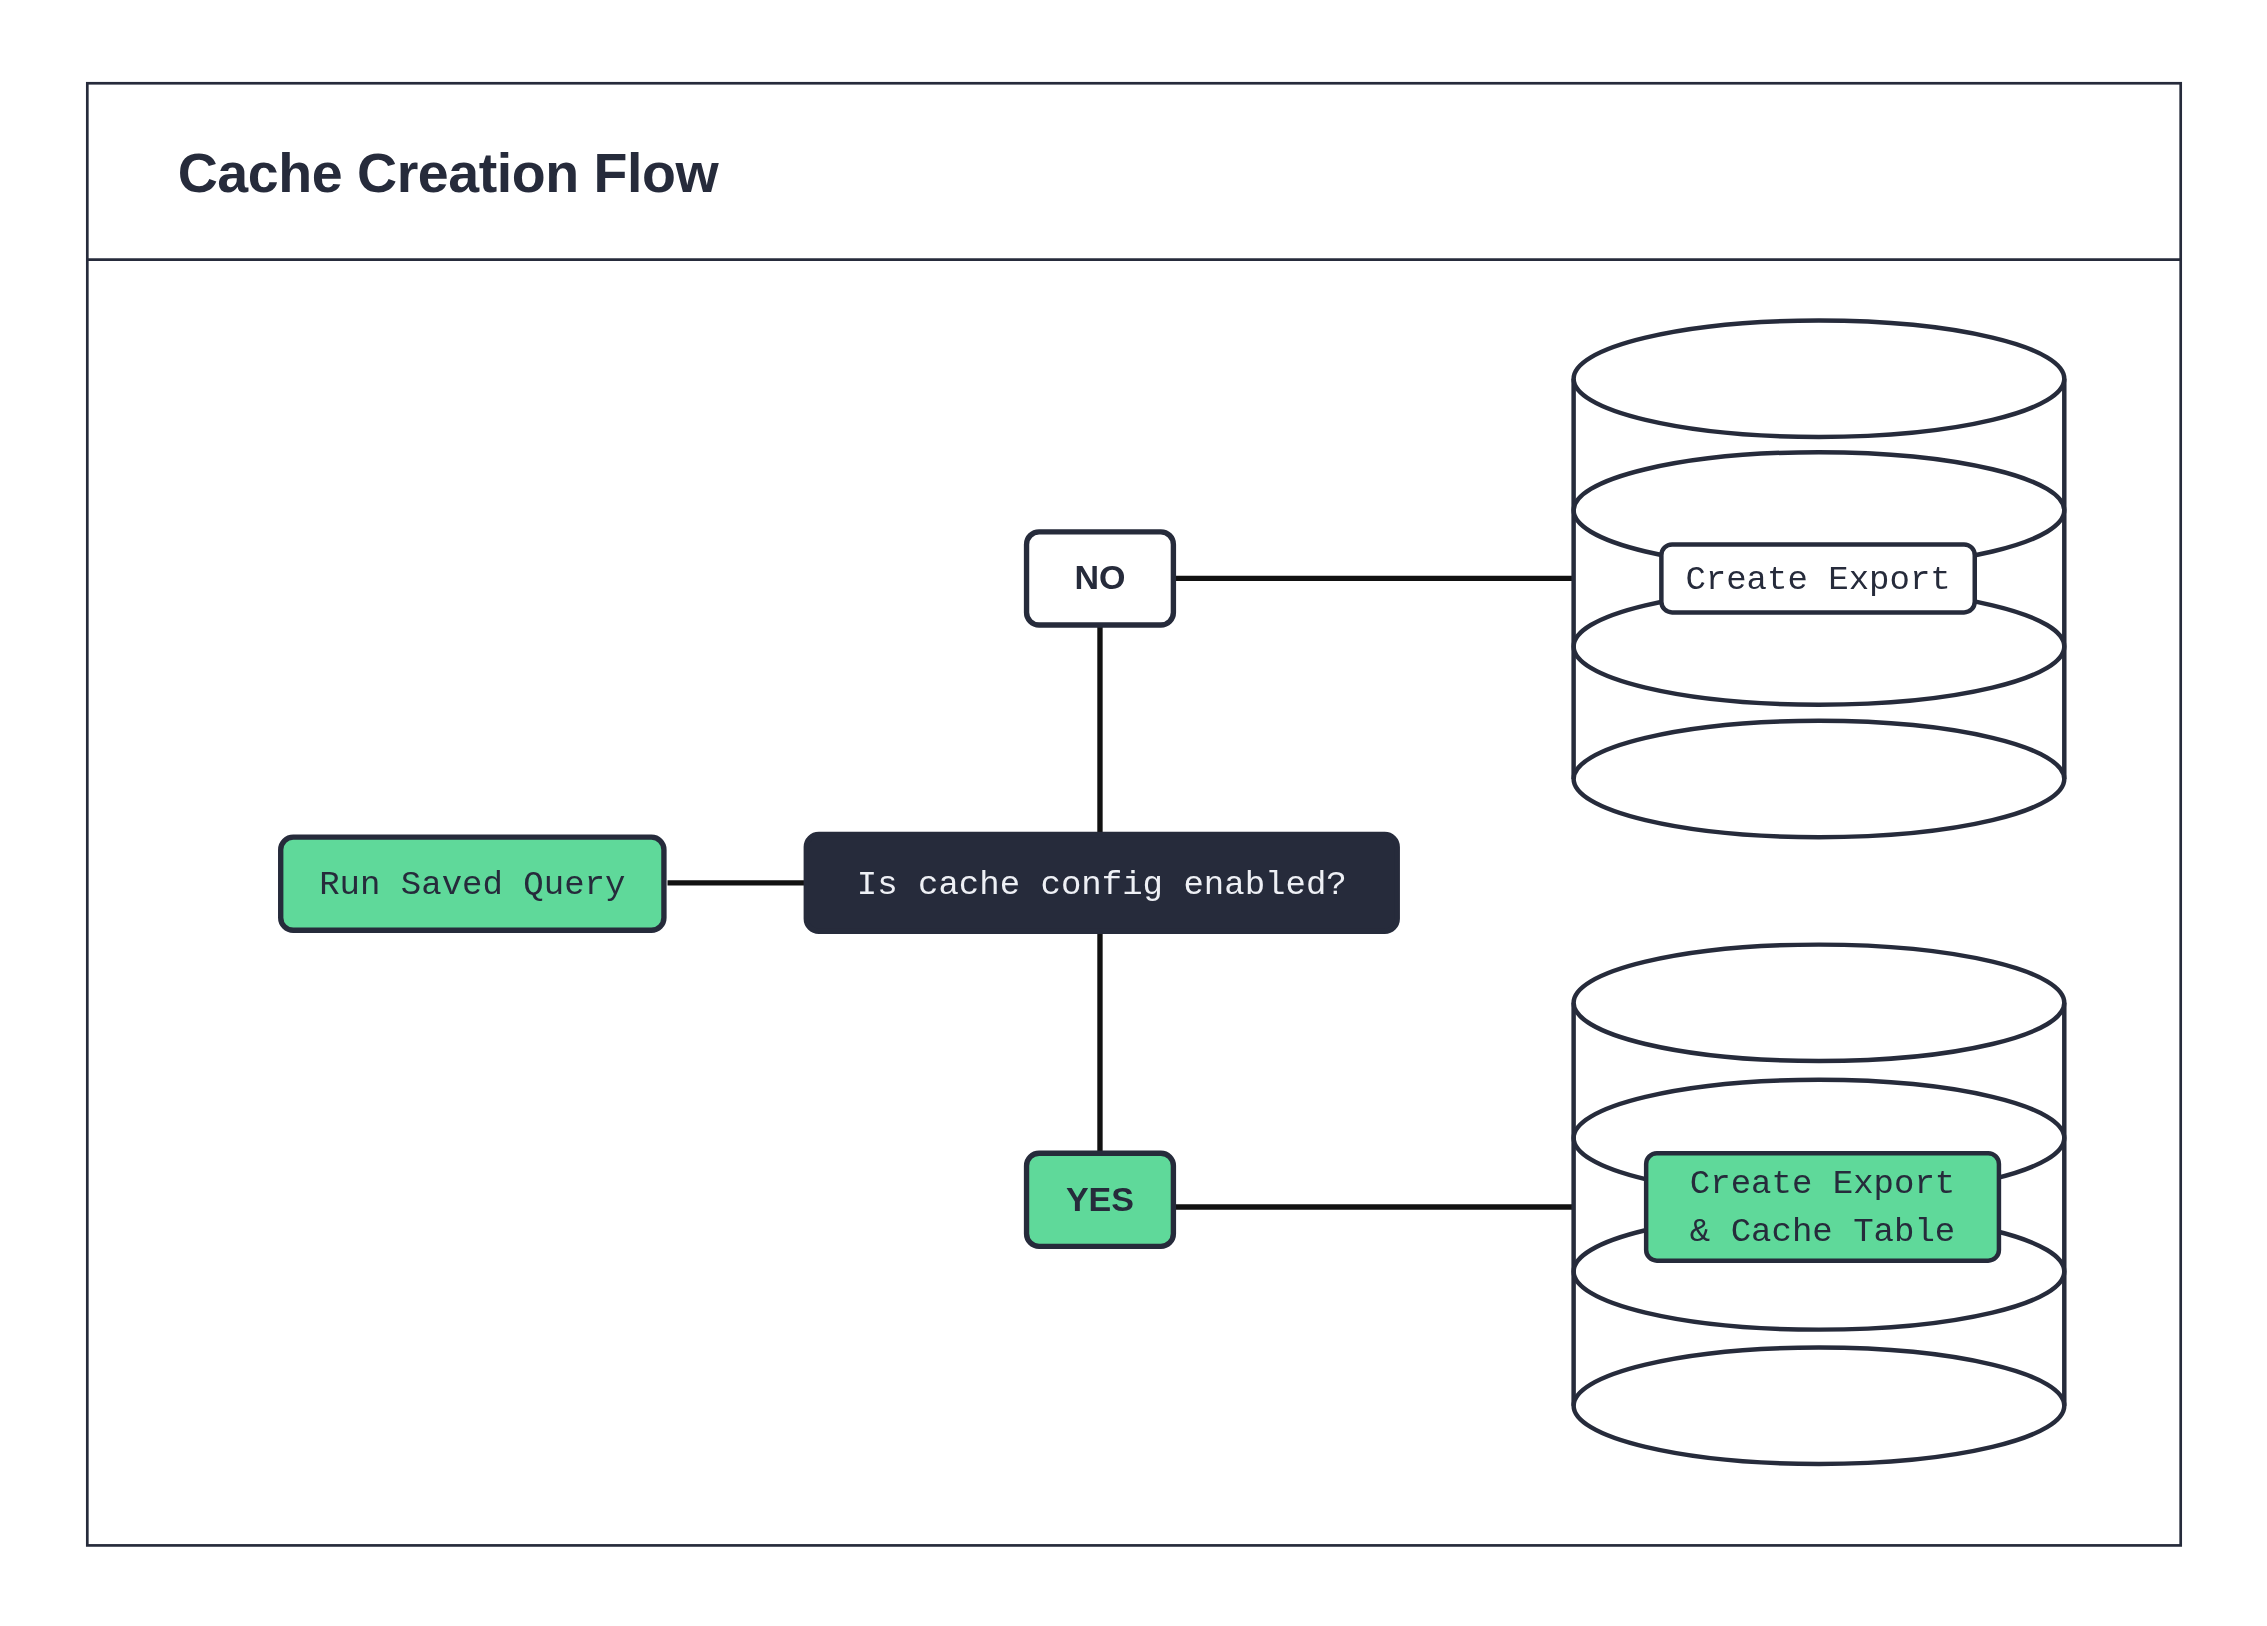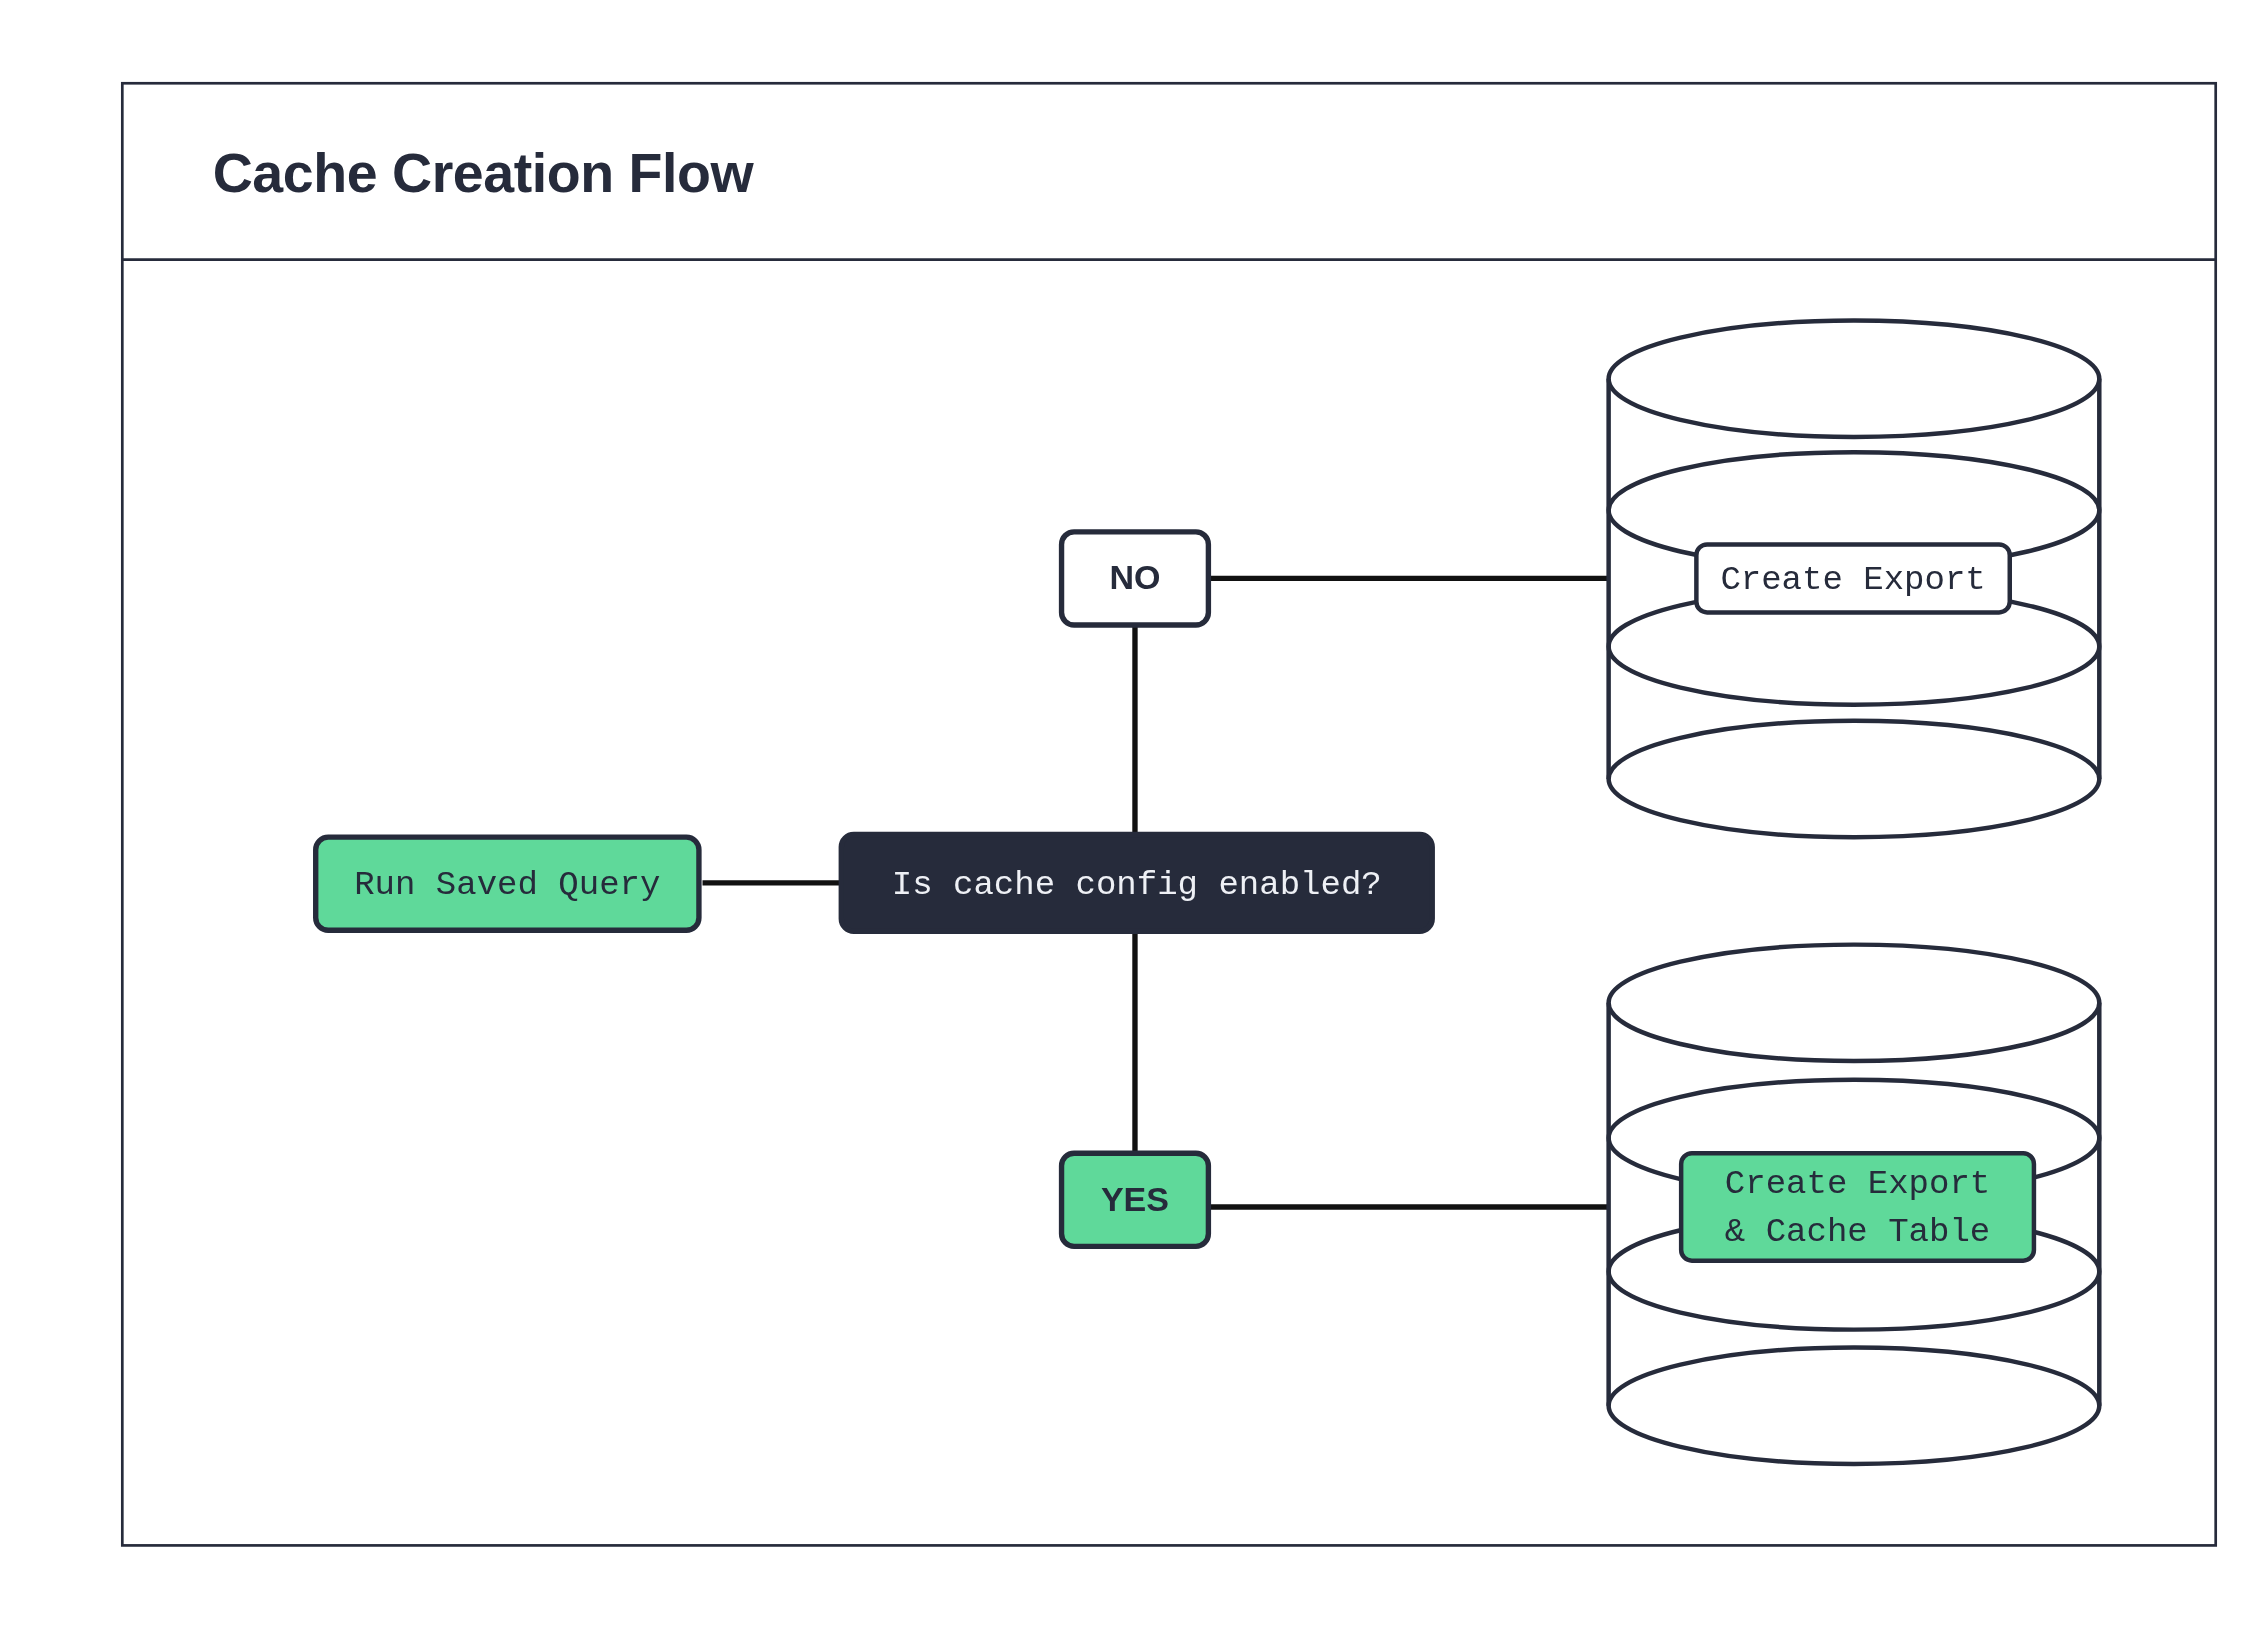--- a/index.html
+++ b/index.html
@@ -10,21 +10,20 @@
   body {
     width: 2268px;
     height: 1626px;
     font-family: "Liberation Sans", sans-serif;
     overflow: hidden;
   }
   #stage {
     position: relative;
     width: 2164px;
     height: 1626px;
-    margin-left: 35px;
   }
   #diagram-svg {
     position: absolute;
     top: 0;
     left: 0;
     width: 2268px;
     height: 1626px;
     display: block;
   }
   .frame-rect {

